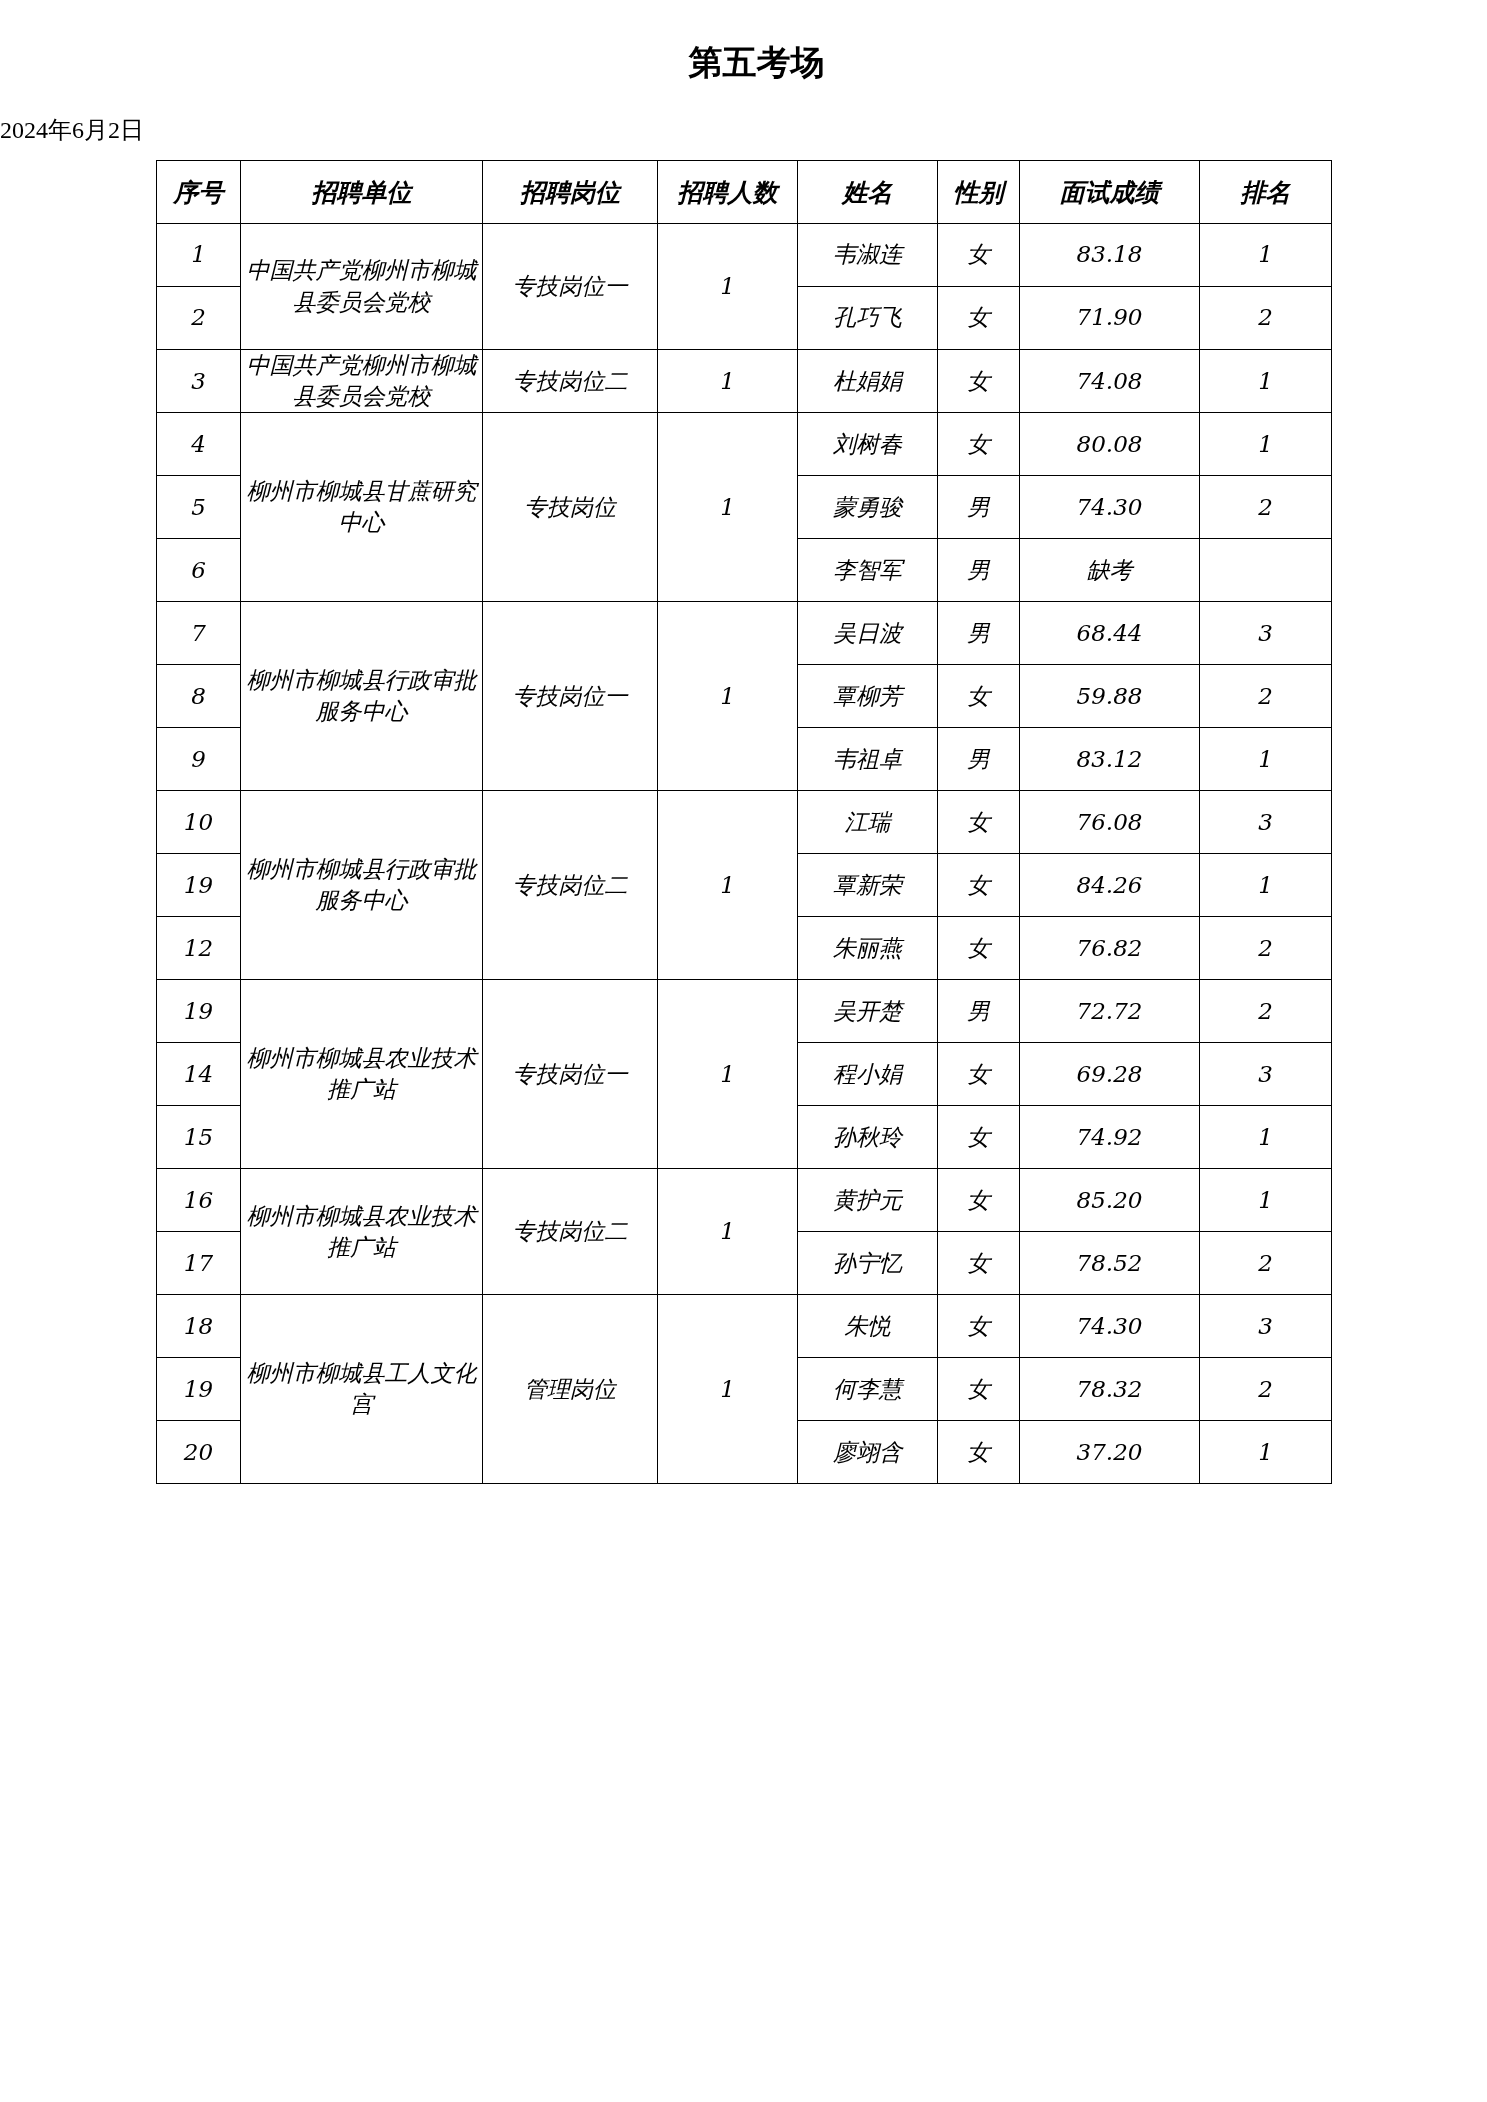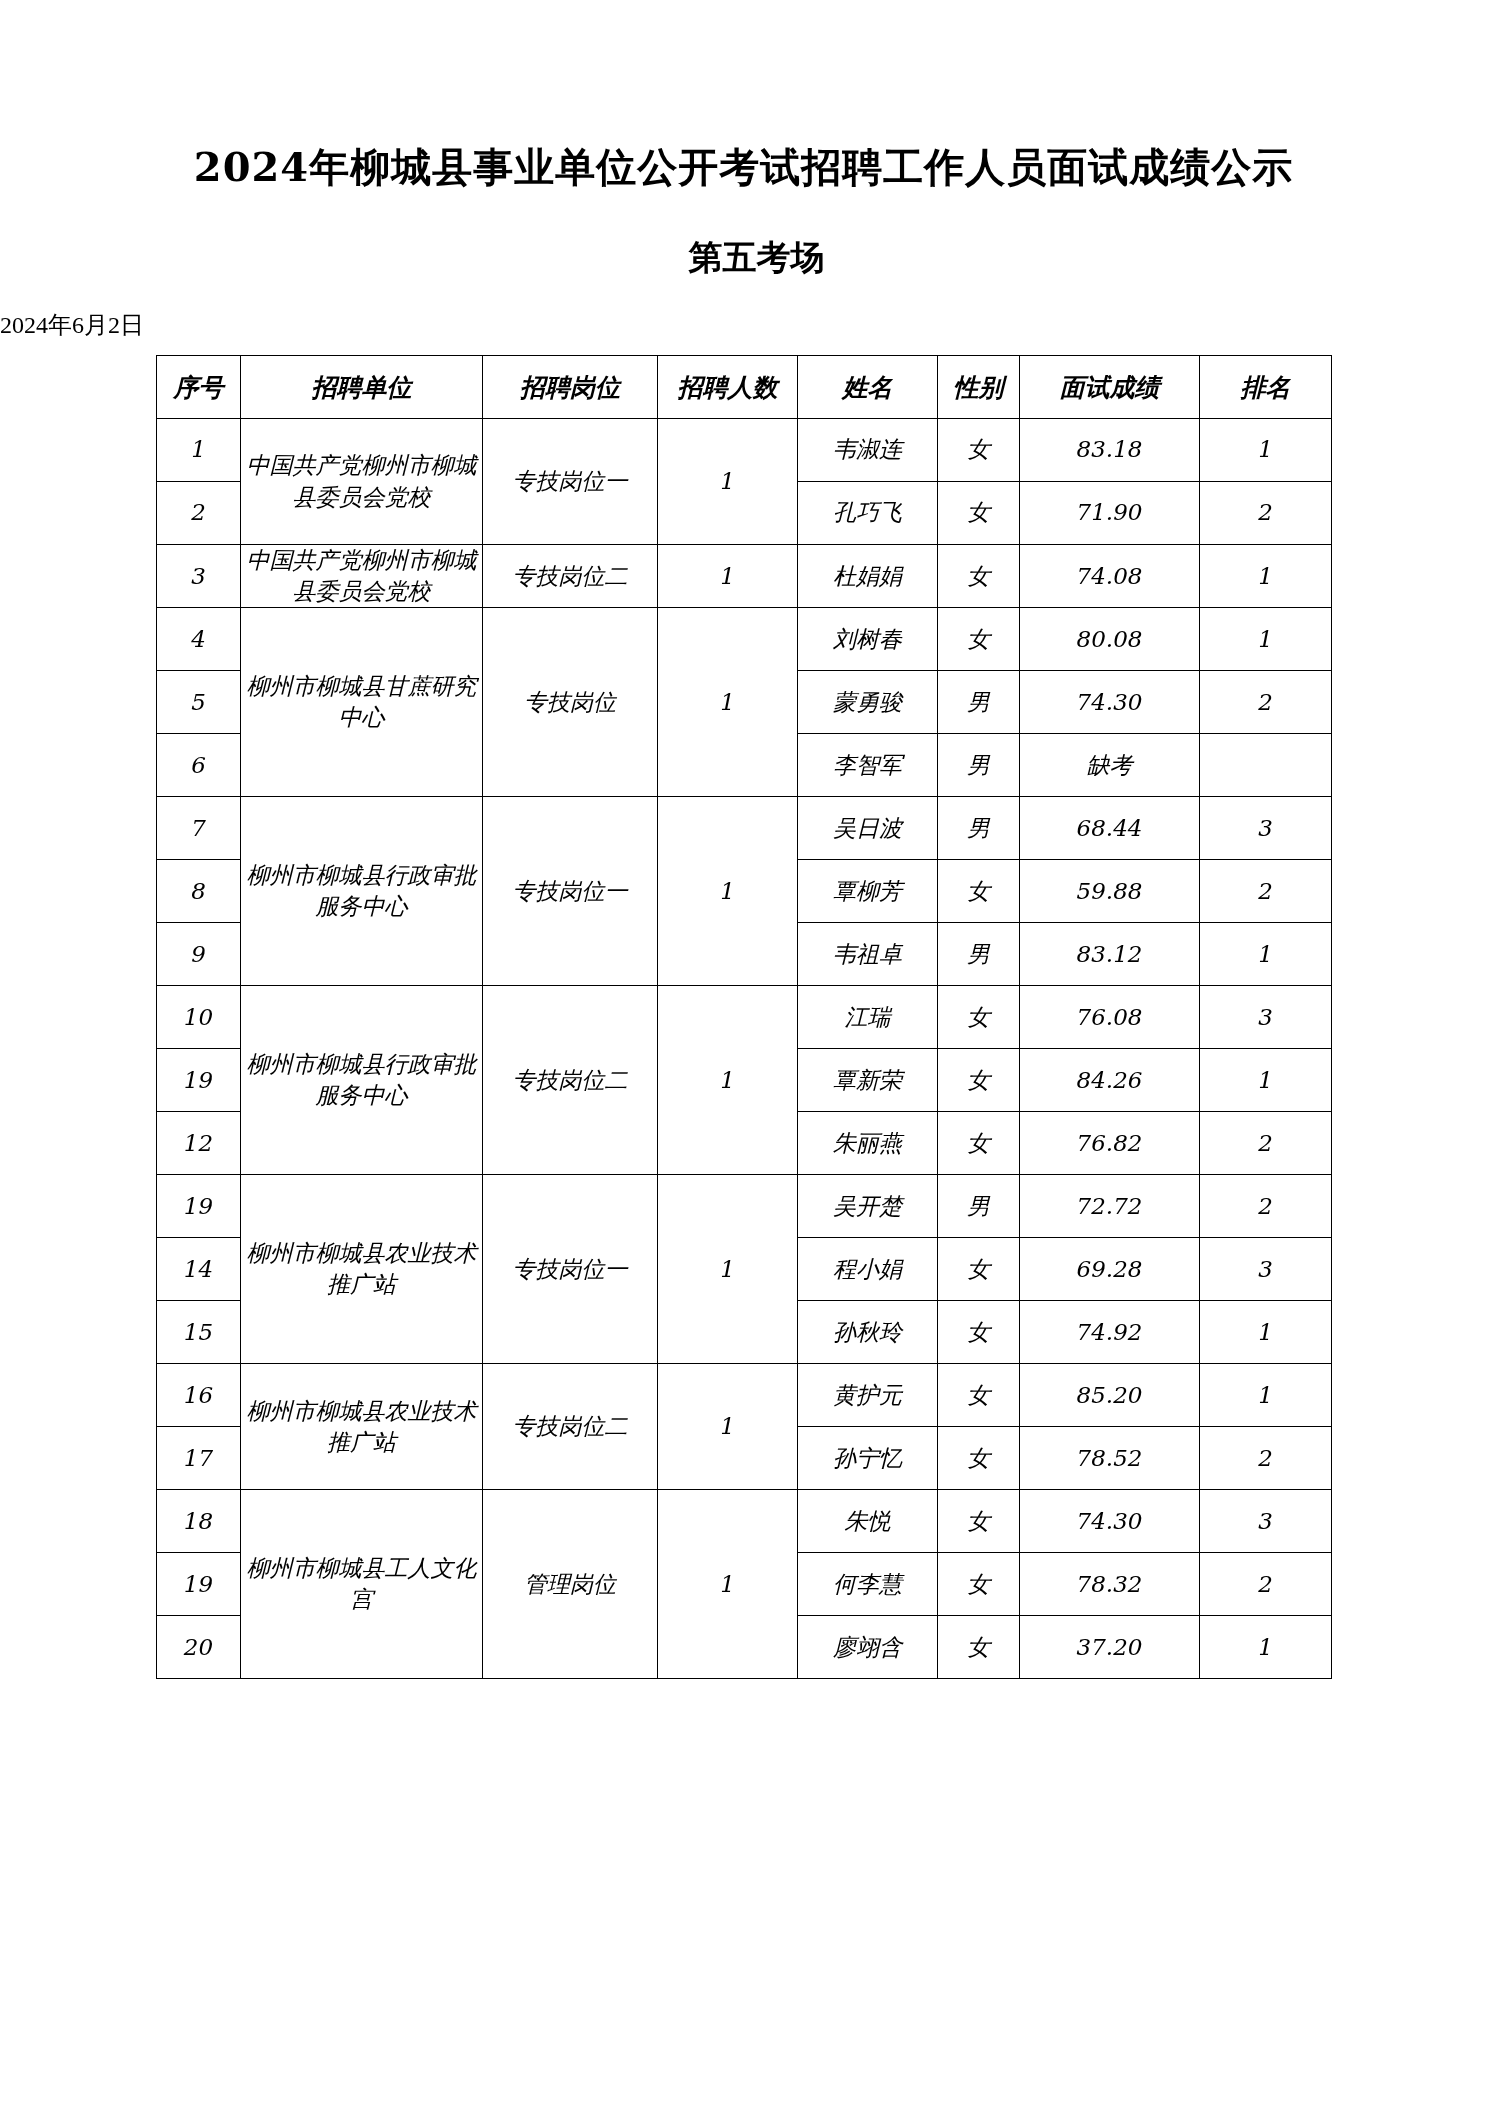--- a/index.html
+++ b/index.html
@@ -91,21 +91,20 @@
   .col-name { width: 140px; }
   .col-sex { width: 82px; }
   .col-score { width: 180px; }
   .col-rank { width: 132px; }
 </style>
 </head>
 <body>
 
 <div class="page">
 
-  <div class="title">2024年柳城县事业单位公开考试招聘工作人员面试成绩公示</div>
   <div class="subtitle">第五考场</div>
   <div class="date-line">2024年6月2日</div>
 
   <div class="table-wrap">
     <table class="grid">
       <colgroup>
         <col class="col-seq">
           <col class="col-unit">
           <col class="col-post">
           <col class="col-count">

